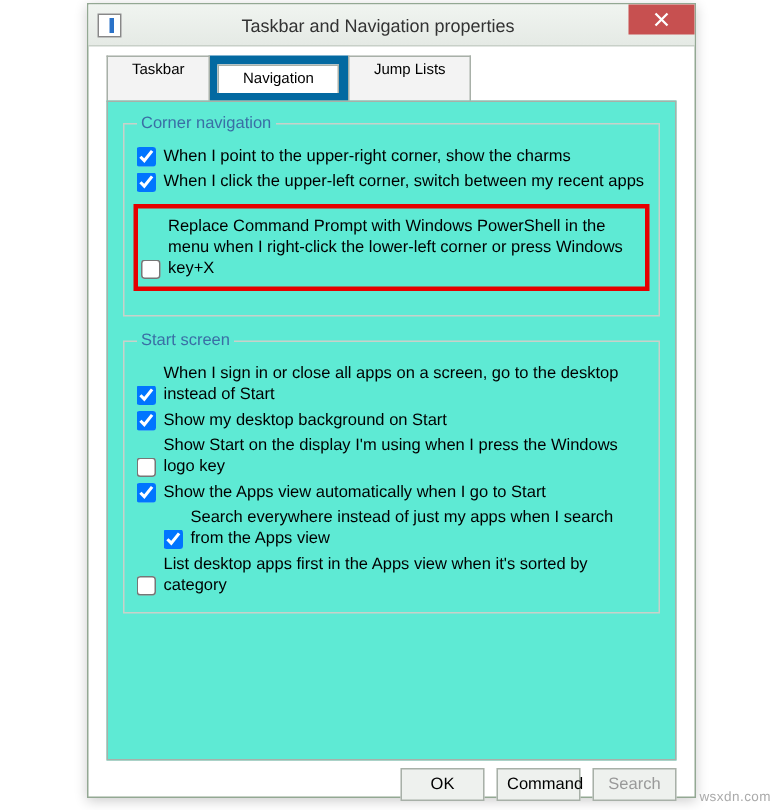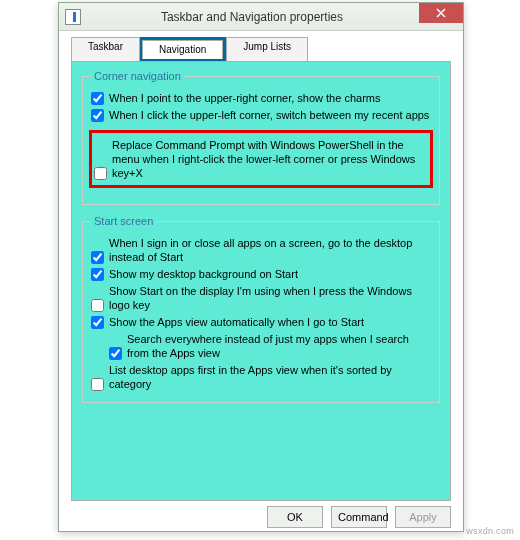--- a/index.html
+++ b/index.html
@@ -78,21 +78,21 @@
       font-size: 10px;
       margin-right: -1px;
       position: relative;
       cursor: default;
     }
     .tab.active {
       background: #fff;
       z-index: 2;
     }
     .tab-highlight {
-      border: 3px solid #0369a1;
+      border: 6px solid #0369a1;
       padding: 0;
     }
     .tab-highlight .tab {
       margin: 0;
     }
     .tabpage {
       border: 1px solid #a8b0a8;
       padding: 8px 10px 10px 10px;
       background: #5eead4;
       position: relative;
@@ -229,18 +229,18 @@
           <input type="checkbox" style="">
           <label>List desktop apps first in the Apps view when it's sorted by category</label>
         </div>
       </fieldset>
 
     </div>
 
     <div class="buttonrow">
       <button class="dlg">OK</button>
       <button class="dlg">Command</button>
-      <button class="dlg disabled">Apply</button>
+      <button class="dlg disabled">Search</button>
     </div>
   </div>
 </div>
 
 <div class="watermark">wsxdn.com</div>
 
 </body></html>

